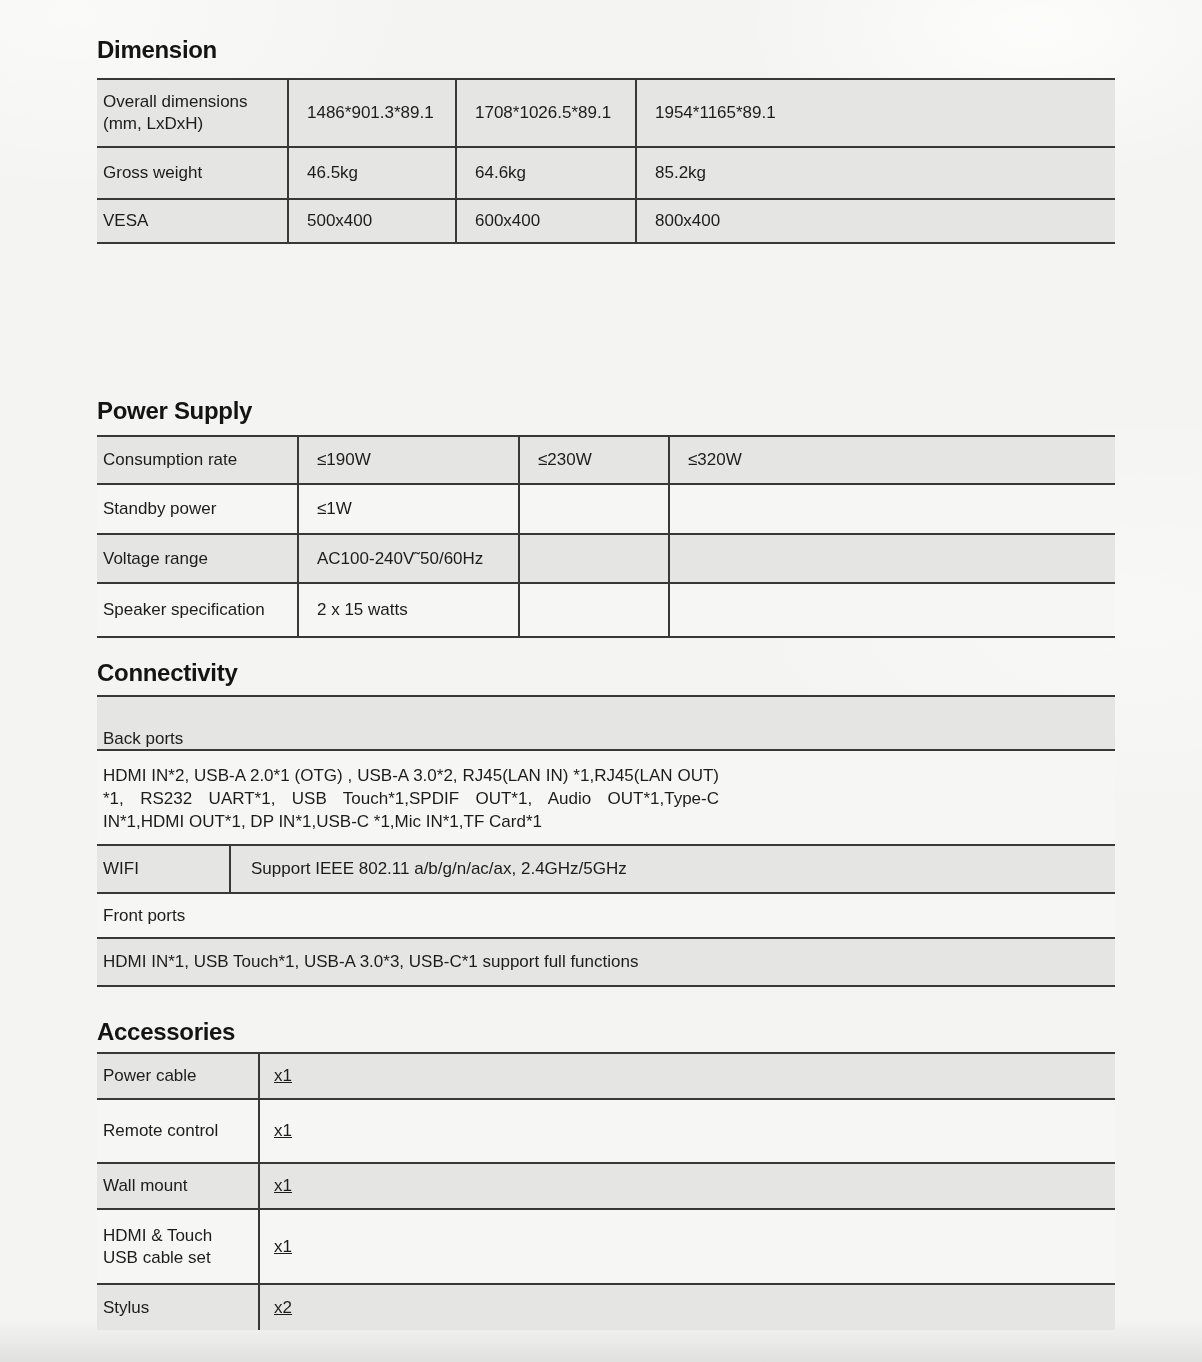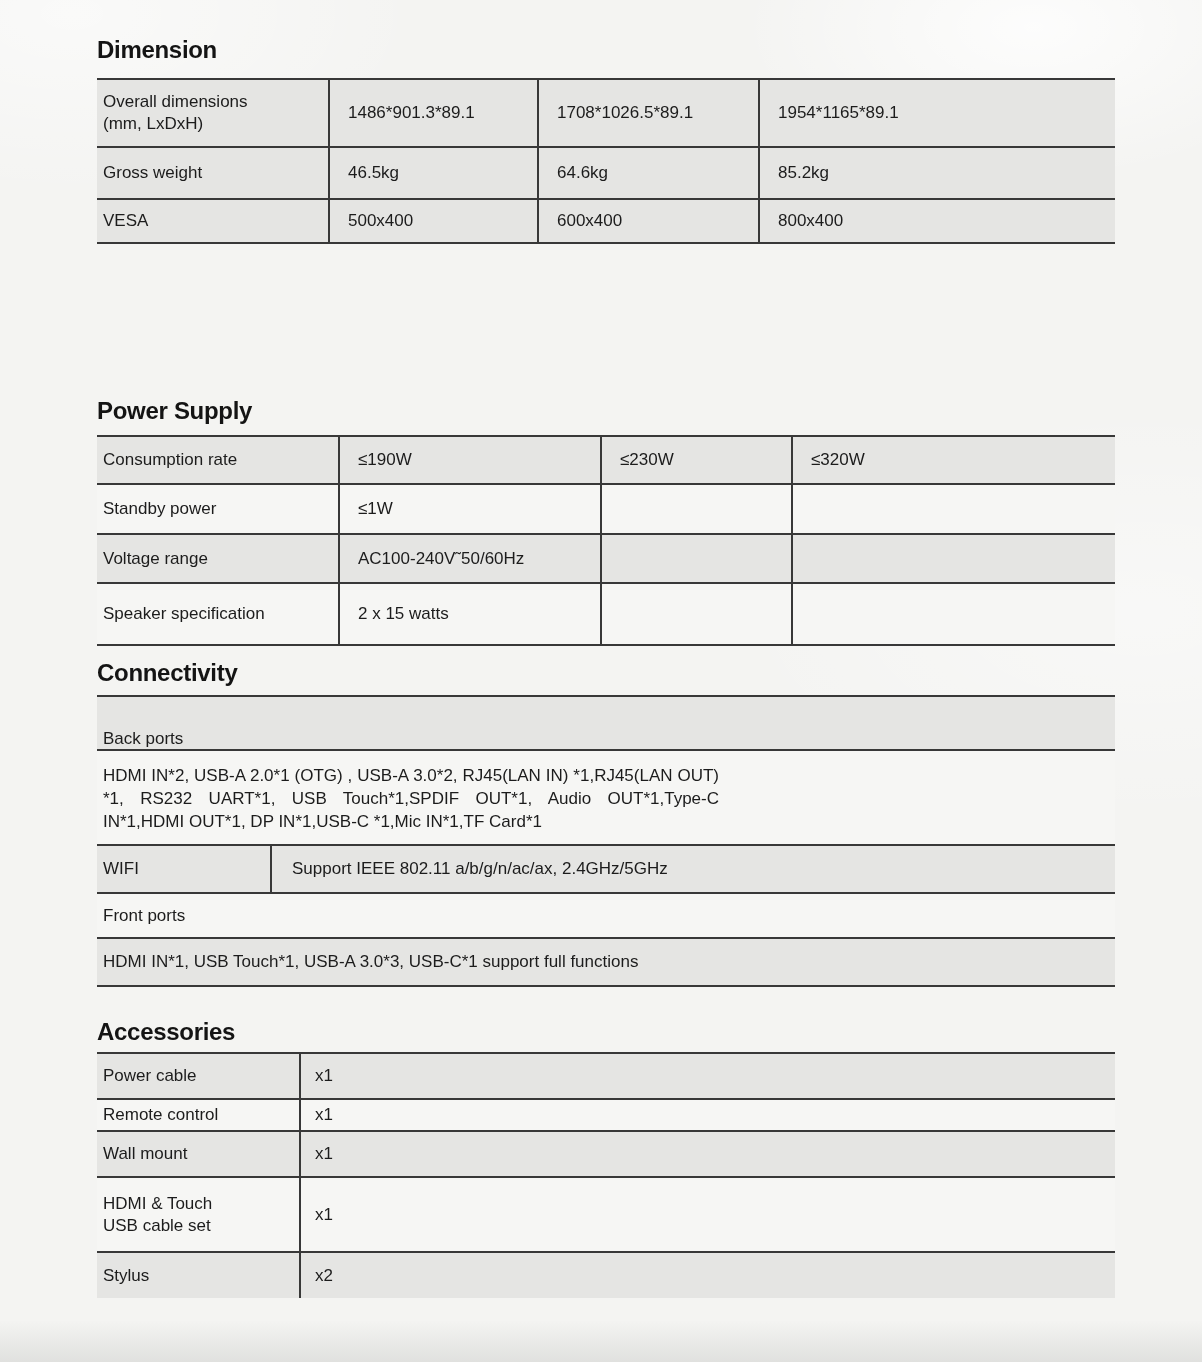--- a/index.html
+++ b/index.html
@@ -26,21 +26,21 @@
       linear-gradient(180deg, rgba(0,0,0,0) 1320px, rgba(110,115,110,.08) 1342px, rgba(105,110,105,.14) 1362px),
       var(--bg);
   }
   .content{position:absolute;left:97px;width:1018px;top:0;height:100%;}
   .sec{position:absolute;left:0;width:100%;}
   .sec h2{
     font-size:24px;line-height:34px;font-weight:bold;color:var(--title);
     letter-spacing:-0.3px;
   }
   .tbl{border-top:2px solid var(--line);}
-  .row{display:flex;border-bottom:2px solid var(--line);gap:41px;}
+  .row{display:flex;border-bottom:2px solid var(--line);}
   .row.shade{background:var(--shade);}
   .row.light{background:var(--rowlight);}
   .row.noline{border-bottom:none;}
   .cell{
     display:flex;align-items:center;
     font-size:17px;line-height:22px;
     padding-left:6px;padding-right:6px;
     white-space:pre-line;
   }
   .cell.val{padding-left:18px;}
@@ -60,21 +60,21 @@
   .wifi .cell.val{padding-left:20px;}
   .para{
     font-size:17px;line-height:23px;
     width:622px;
     text-align:justify;
     padding:13px 0 0 6px;
   }
   .fullrow{font-size:17px;display:flex;align-items:center;padding-left:6px;}
   
   .acc .cell:nth-child(1){width:161px;}
-  .acc .cell.val{padding-left:14px;}
+  .acc .cell.val{padding-left:14px;text-decoration:underline;}
   
 </style>
 </head>
 <body>
 
 <div class="page">
   <div class="content">
 
     <div class="sec" style="top:33px">
       <h2>Dimension</h2>
@@ -115,21 +115,21 @@
           <div class="cell val">≤1W</div>
           <div class="cell val"></div>
           <div class="cell val last"></div>
         </div>
         <div class="row shade" style="height:49px">
           <div class="cell">Voltage range</div>
           <div class="cell val">AC100-240V˜50/60Hz</div>
           <div class="cell val"></div>
           <div class="cell val last"></div>
         </div>
-        <div class="row light" style="height:62px">
+        <div class="row light" style="height:54px">
           <div class="cell">Speaker specification</div>
           <div class="cell val">2 x 15 watts</div>
           <div class="cell val"></div>
           <div class="cell val last"></div>
         </div>
       </div>
     </div>
 
     <div class="sec" style="top:656px">
       <h2>Connectivity</h2>
@@ -153,21 +153,21 @@
       </div>
     </div>
 
     <div class="sec" style="top:1015px">
       <h2>Accessories</h2>
       <div class="tbl acc" style="margin-top:3px">
         <div class="row shade" style="height:46px">
           <div class="cell">Power cable</div>
           <div class="cell val last">x1</div>
         </div>
-        <div class="row light" style="height:32px">
+        <div class="row light" style="height:64px">
           <div class="cell">Remote control</div>
           <div class="cell val last">x1</div>
         </div>
         <div class="row shade" style="height:46px">
           <div class="cell">Wall mount</div>
           <div class="cell val last">x1</div>
         </div>
         <div class="row light" style="height:75px">
           <div class="cell">HDMI &amp; Touch
 USB cable set</div>

